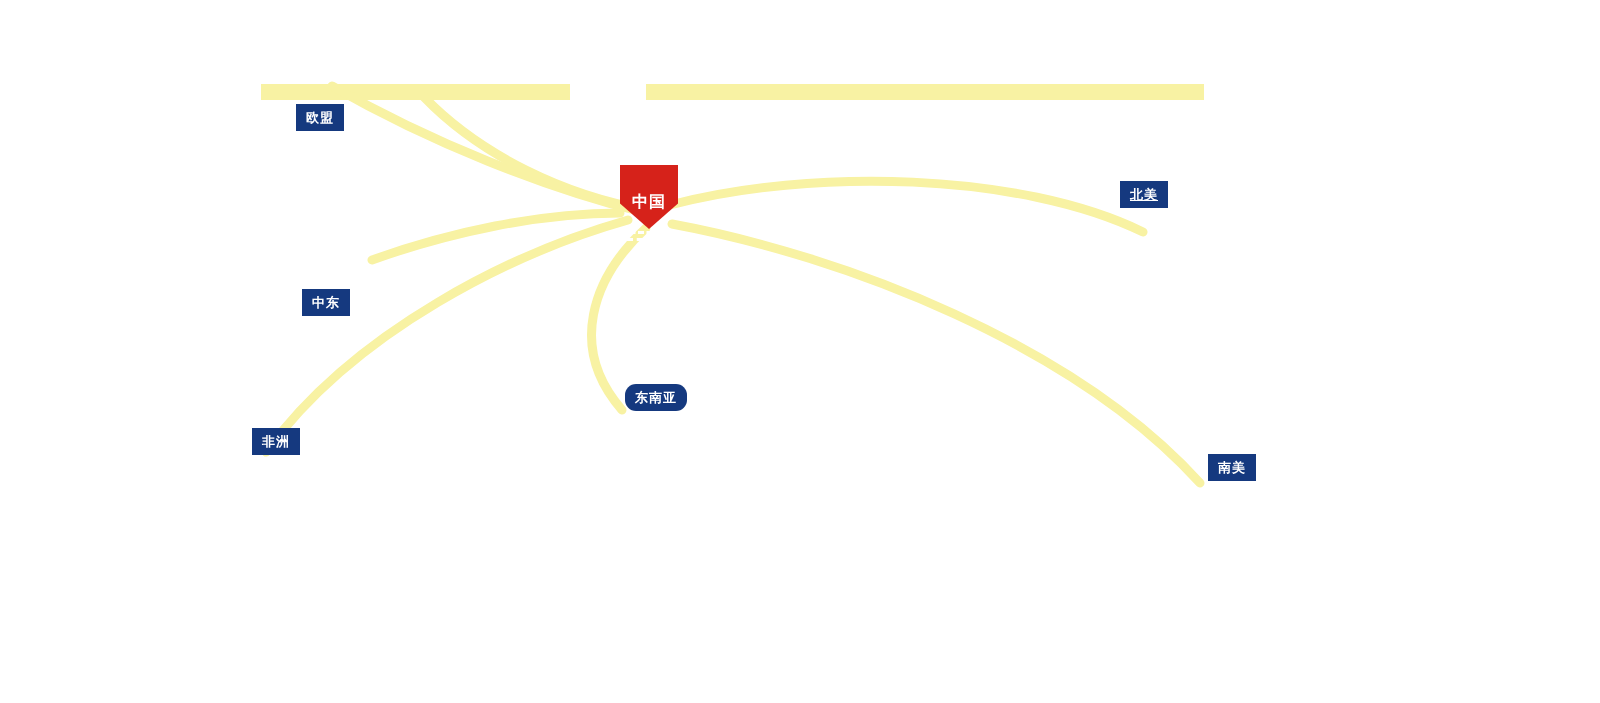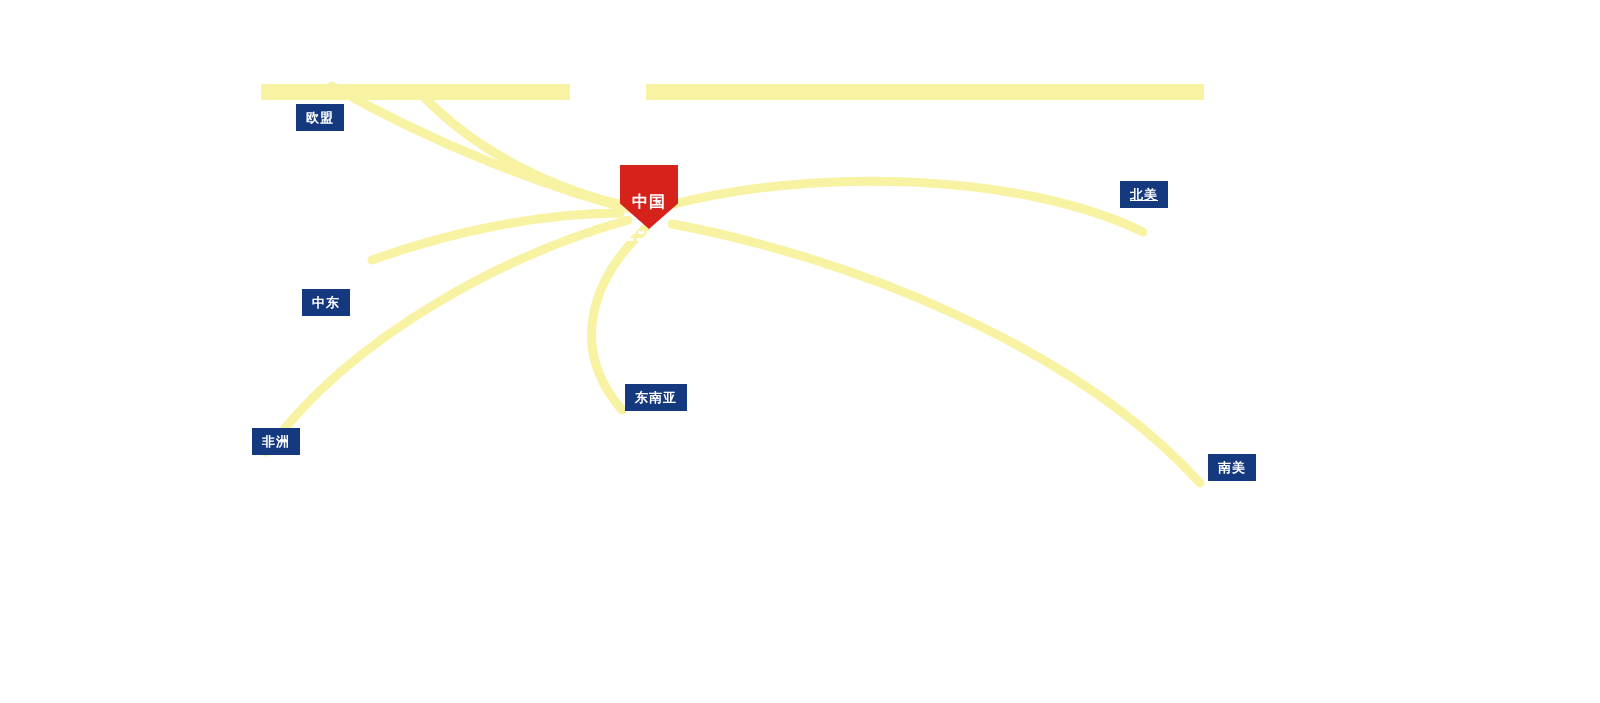--- a/index.html
+++ b/index.html
@@ -38,21 +38,21 @@
     font-weight: bold;
     font-size: 13px;
     line-height: 19px;
     padding: 4px 10px;
     white-space: nowrap;
     letter-spacing: 1px;
   }
   .label-eu  { left: 296px;  top: 104px; }
   .label-na  { left: 1120px; top: 181px; text-decoration: underline; }
   .label-me  { left: 302px;  top: 269px; margin-top: 20px; }
-  .label-sea { left: 625px;  top: 384px; }
+  .label-sea { left: 625px;  top: 384px; border-radius: 11px; }
   .label-af  { left: 252px;  top: 428px; }
   .label-sa  { left: 1208px; top: 454px; }
   .hub-pin {
     position: absolute;
     left: 620px;
     top: 165px;
     width: 58px;
     height: 64px;
     background: var(--hub-bg, #D6221A);
     clip-path: polygon(0 0, 100% 0, 100% 60%, 50% 100%, 0 60%);

